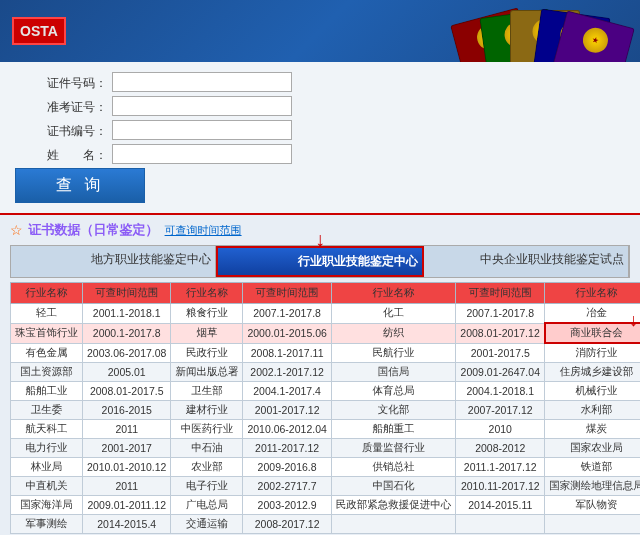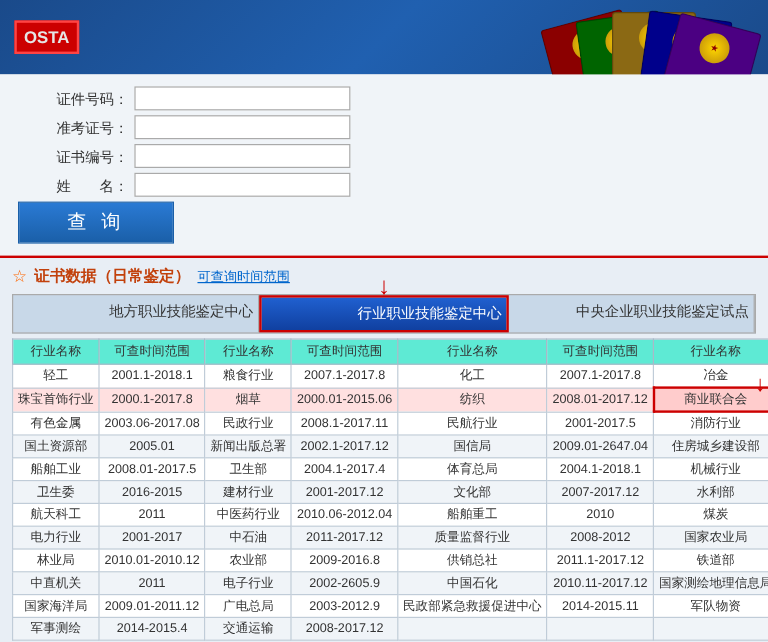--- a/index.html
+++ b/index.html
@@ -148,21 +148,21 @@
       gap: 6px;
       margin-bottom: 6px;
     }
     .section-icon {
       color: #ff6600;
       font-size: 14px;
     }
     .section-title {
       font-size: 13px;
       font-weight: bold;
-      color: #c2410c;
+      color: #8b5cf6;
     }
     .section-link {
       font-size: 11px;
       color: #0066cc;
       text-decoration: underline;
       cursor: pointer;
     }
 
     
     .tabs-row {
@@ -177,33 +177,33 @@
       padding: 5px 4px;
       font-size: 12px;
       color: #333;
       cursor: pointer;
       border-right: 1px solid #aaa;
     }
     .tab:last-child { border-right: none; }
     .tab.active {
       background: linear-gradient(to bottom, #2060d0, #1040a0);
       color: white;
-      font-weight: normal;
+      font-weight: bold;
       border: 2px solid #cc0000;
     }
 
     
     .data-table {
       width: 100%;
       border-collapse: collapse;
       font-size: 10.5px;
       background: white;
     }
     .data-table th {
-      background: #5eead4;
+      background: #ef4444;
       border: 1px solid #aab8c8;
       padding: 3px 4px;
       text-align: center;
       font-weight: normal;
       color: #333;
       white-space: nowrap;
     }
     .data-table td {
       border: 1px solid #c0ccd8;
       padding: 2px 4px;
@@ -377,21 +377,21 @@
           <td>农业部</td>
           <td>2009-2016.8</td>
           <td>供销总社</td>
           <td>2011.1-2017.12</td>
           <td>铁道部</td>
         </tr>
         <tr>
           <td>中直机关</td>
           <td>2011</td>
           <td>电子行业</td>
-          <td>2002-2605.9</td>
+          <td>2002-2717.7</td>
           <td>中国石化</td>
           <td>2010.11-2017.12</td>
           <td>国家测绘地理信息局</td>
         </tr>
         <tr>
           <td>国家海洋局</td>
           <td>2009.01-2011.12</td>
           <td>广电总局</td>
           <td>2003-2012.9</td>
           <td>民政部紧急救援促进中心</td>

